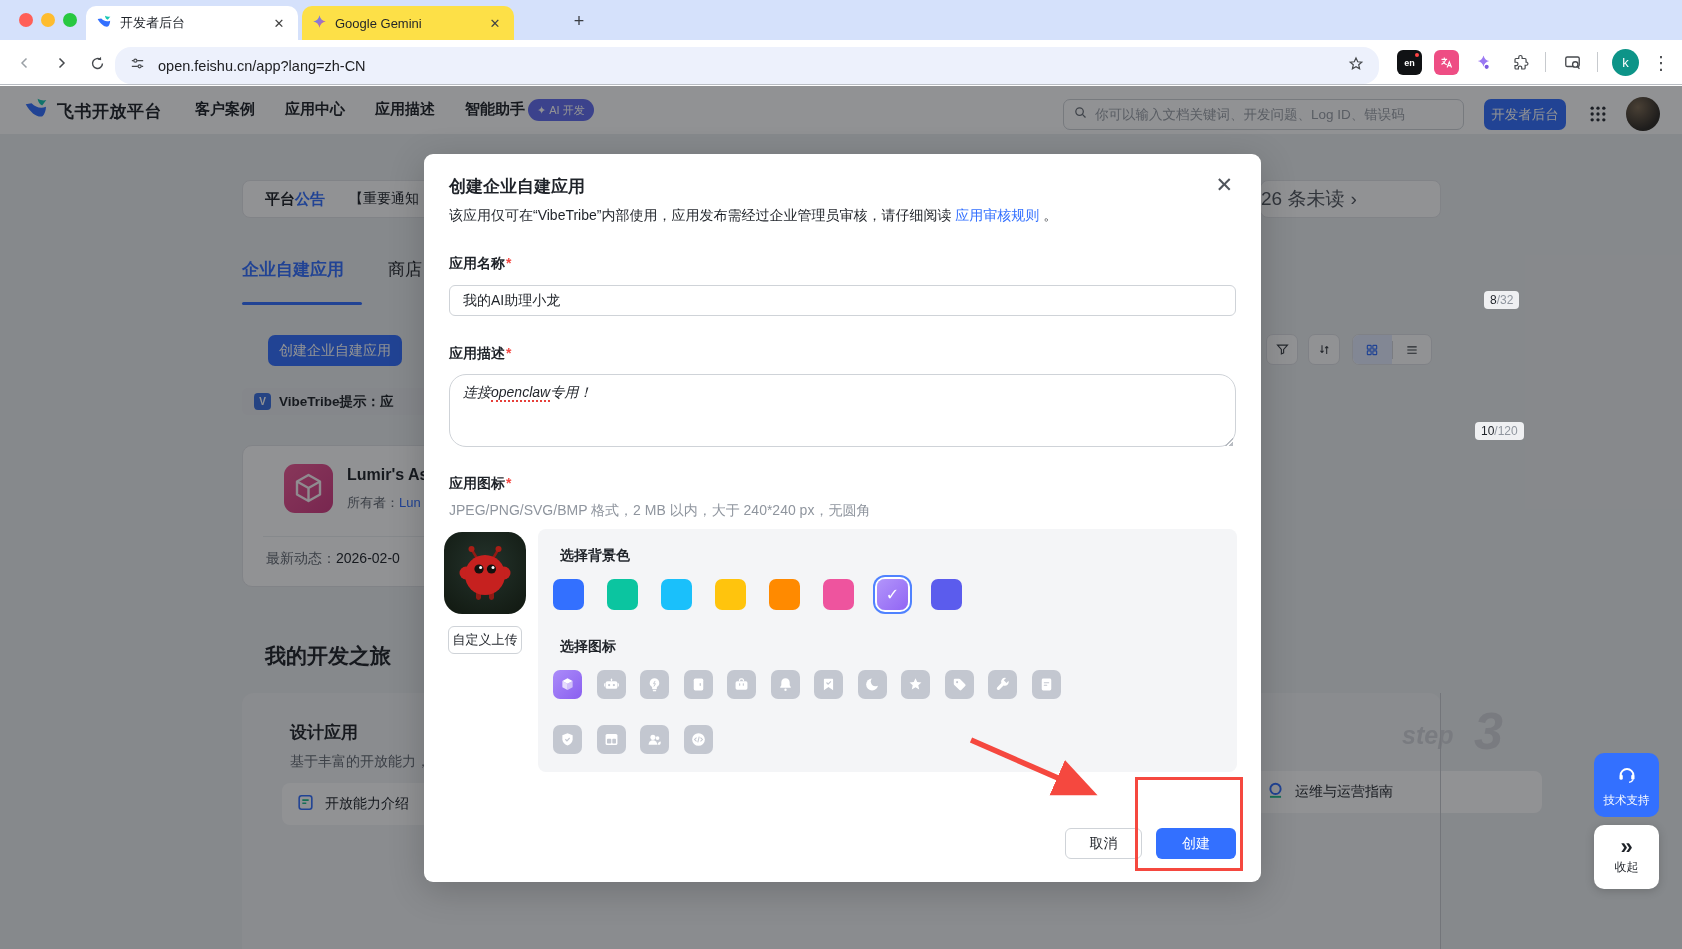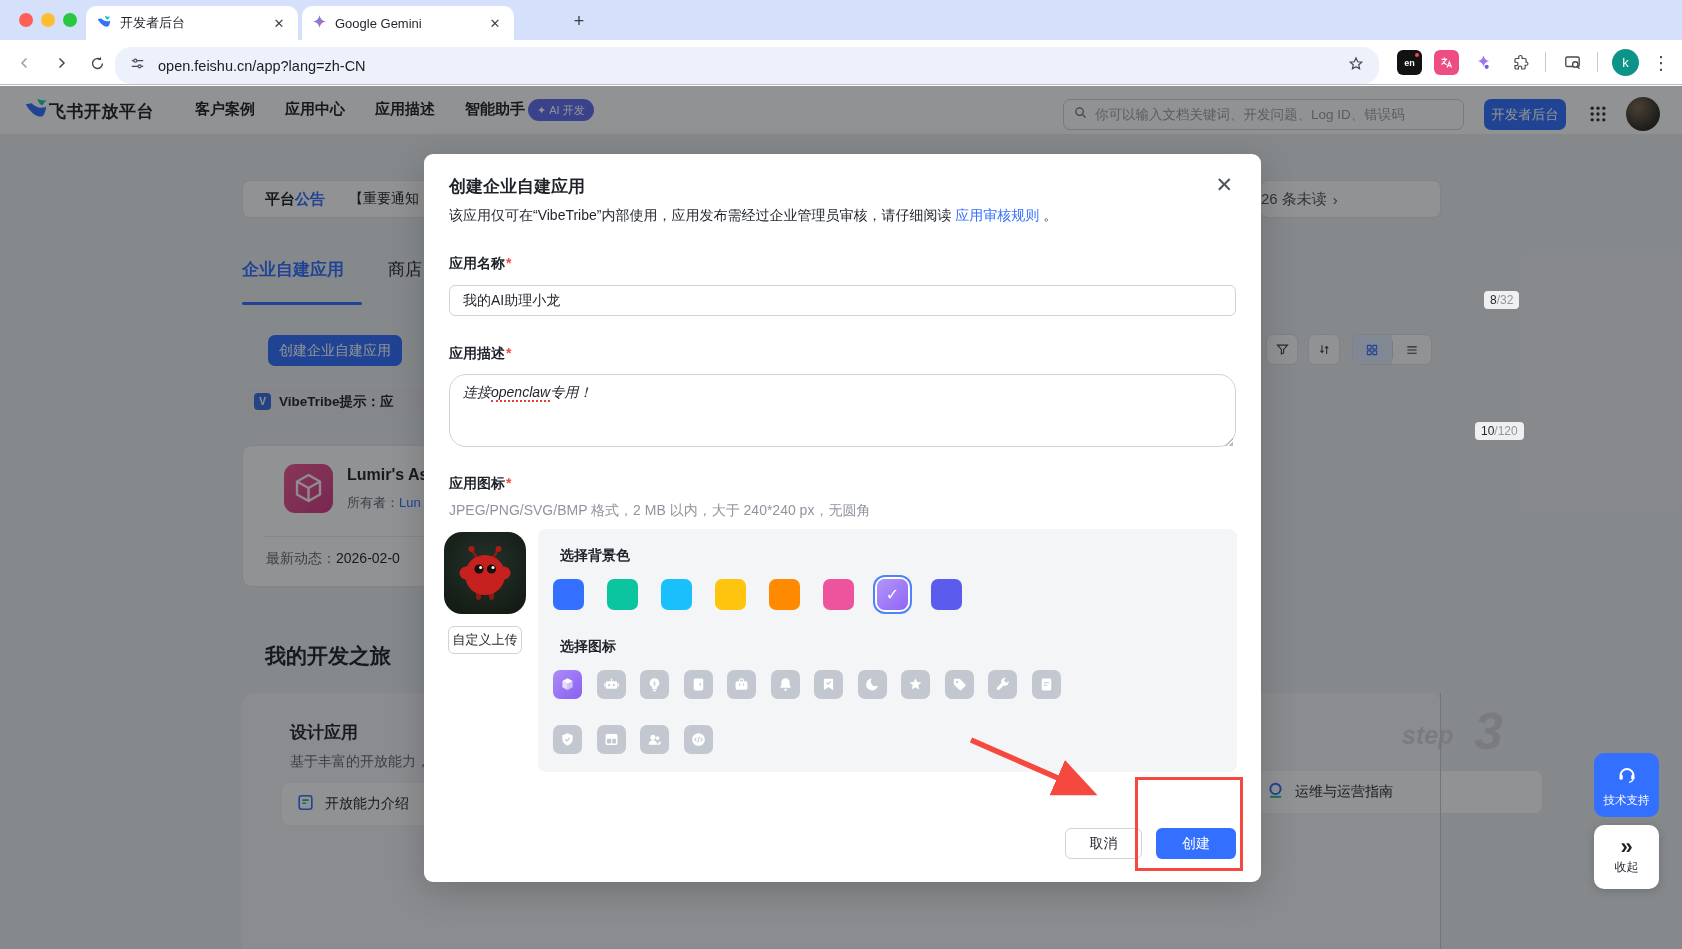--- a/index.html
+++ b/index.html
@@ -18,21 +18,21 @@
   .urlrow { left:0; top:40px; width:1682px; height:45px; background:#fff; border-bottom:1px solid #b8bcc2; }
   .navbtn { position:absolute; top:10px; width:26px; height:26px; display:flex; align-items:center; justify-content:center; color:#46494d; font-size:17px; }
   .urlpill { position:absolute; left:115px; top:7px; width:1264px; height:37px; border-radius:16px; background:#edf1fc; display:flex; align-items:center; padding:0 14px; }
   .urltxt { font-size:14.5px; color:#202124; margin-left:12px; }
   .extico { position:absolute; top:10px; width:25px; height:25px; display:flex; align-items:center; justify-content:center; }
   .vsep { position:absolute; top:12px; width:1px; height:20px; background:#c7cace; }
 
   
   .fheader { left:0; top:86px; width:1682px; height:48px; background:#fff; display:block; }
   .brand { position:absolute; left:23px; top:10px; display:flex; align-items:center; }
-  .brandname { font-size:17px; font-weight:bold; letter-spacing:.5px; }
+  .brandname { font-size:17px; font-weight:bold; margin-left:8px; letter-spacing:.5px; }
   .fnav { position:absolute; top:14px; font-size:15px; color:#1f2329; font-weight:600; }
   .aibadge { position:absolute; left:528px; top:13px; height:22px; background:#636df0; color:#fff; border-radius:11px; font-size:11px; display:flex; align-items:center; padding:0 9px; gap:3px; }
   .hsearch { position:absolute; left:1063px; top:13px; width:401px; height:31px; border:1px solid #cfd3d8; border-radius:7px; display:flex; align-items:center; padding:0 9px; background:#fff; }
   .hsearch input { border:none; outline:none; flex:1; font-size:13.5px; color:#1f2329; background:transparent; margin-left:7px; font-family:inherit; }
   .hsearch input::placeholder { color:#9ba0a8; }
   .consolebtn { position:absolute; left:1484px; top:13px; width:82px; height:31px; background:#3370ff; color:#fff; border:none; border-radius:7px; font-size:13.5px; font-family:inherit; }
   .gridicon { position:absolute; left:1588px; top:104px; }
   .havatar { position:absolute; left:1626px; top:97px; width:34px; height:34px; border-radius:50%; background:radial-gradient(circle at 35% 30%, #7d6a52, #2e2a25 70%); }
 
   
@@ -91,21 +91,21 @@
 
     <div class="tab active" style="left:86px;width:212px">
       <span><svg width="16" height="16" viewBox="0 0 24 24">
             <path fill="#16c7b4" d="M13.5 2.5c2.8 1.6 5.6 1.9 8 1.3l-3.8 5c-2-1-3.9-3.2-4.2-6.3z"></path>
             <path fill="#3370ff" d="M2.5 7.5c4.5 8 10.5 12.5 15.5 11.3 2-1.8 3.2-5.6 3.2-8.8-5 1.8-9.4.6-13.3-3.3l-5.4.8z"></path>
           </svg></span>
       <span class="ttl">开发者后台</span>
       <span class="x">✕</span>
     </div>
 
-    <div class="tab" style="left:302px;width:212px;background:#ffffff">
+    <div class="tab" style="left:302px;width:212px;background:#fde047">
       <span><svg width="15" height="15" viewBox="0 0 24 24">
             <defs>
               <linearGradient id="gg" x1="0" y1="0" x2="1" y2="1">
                 <stop offset="0" stop-color="#4e8af9"></stop>
                 <stop offset=".55" stop-color="#9b72cb"></stop>
                 <stop offset="1" stop-color="#d96570"></stop>
               </linearGradient>
             </defs>
             <path d="M12 2c.8 5.5 4.5 9.2 10 10-5.5.8-9.2 4.5-10 10-.8-5.5-4.5-9.2-10-10 5.5-.8 9.2-4.5 10-10z" fill="url(#gg)"></path>
           </svg></span>
@@ -218,21 +218,21 @@
         </g>
       </svg></span>
   <div class="havatar"></div>
 
   <div class="abs page">
 
     <div class="card" style="left:242px;top:46px;width:1010px;height:38px;display:flex;align-items:center;padding:0 22px;gap:24px">
       <span style="font-size:15px;font-weight:bold"><span>平台</span><span style="color:#3370ff">公告</span></span>
       <span style="font-size:14px">【重要通知</span>
     </div>
-    <div class="card" style="left:1260px;top:46px;width:181px;height:38px;display:flex;align-items:center;justify-content:flex-start;gap:6px;font-size:15px;color:#51565e">
+    <div class="card" style="left:1260px;top:46px;width:181px;height:38px;display:flex;align-items:center;justify-content:flex-start;gap:6px;font-size:19px;color:#51565e">
       <span>26 条未读</span>
         <span>›</span>
     </div>
 
     <span class="abs" style="left:242px;top:124px;font-size:17px;font-weight:bold;color:#3370ff">企业自建应用</span>
     <div class="abs" style="left:242px;top:168px;width:120px;height:3px;background:#3370ff;border-radius:2px"></div>
     <span class="abs" style="left:388px;top:124px;font-size:17px;color:#1f2329">商店</span>
 
     <button class="bluebtn abs" style="left:268px;top:201px;width:134px;height:31px">创建企业自建应用</button>
 

